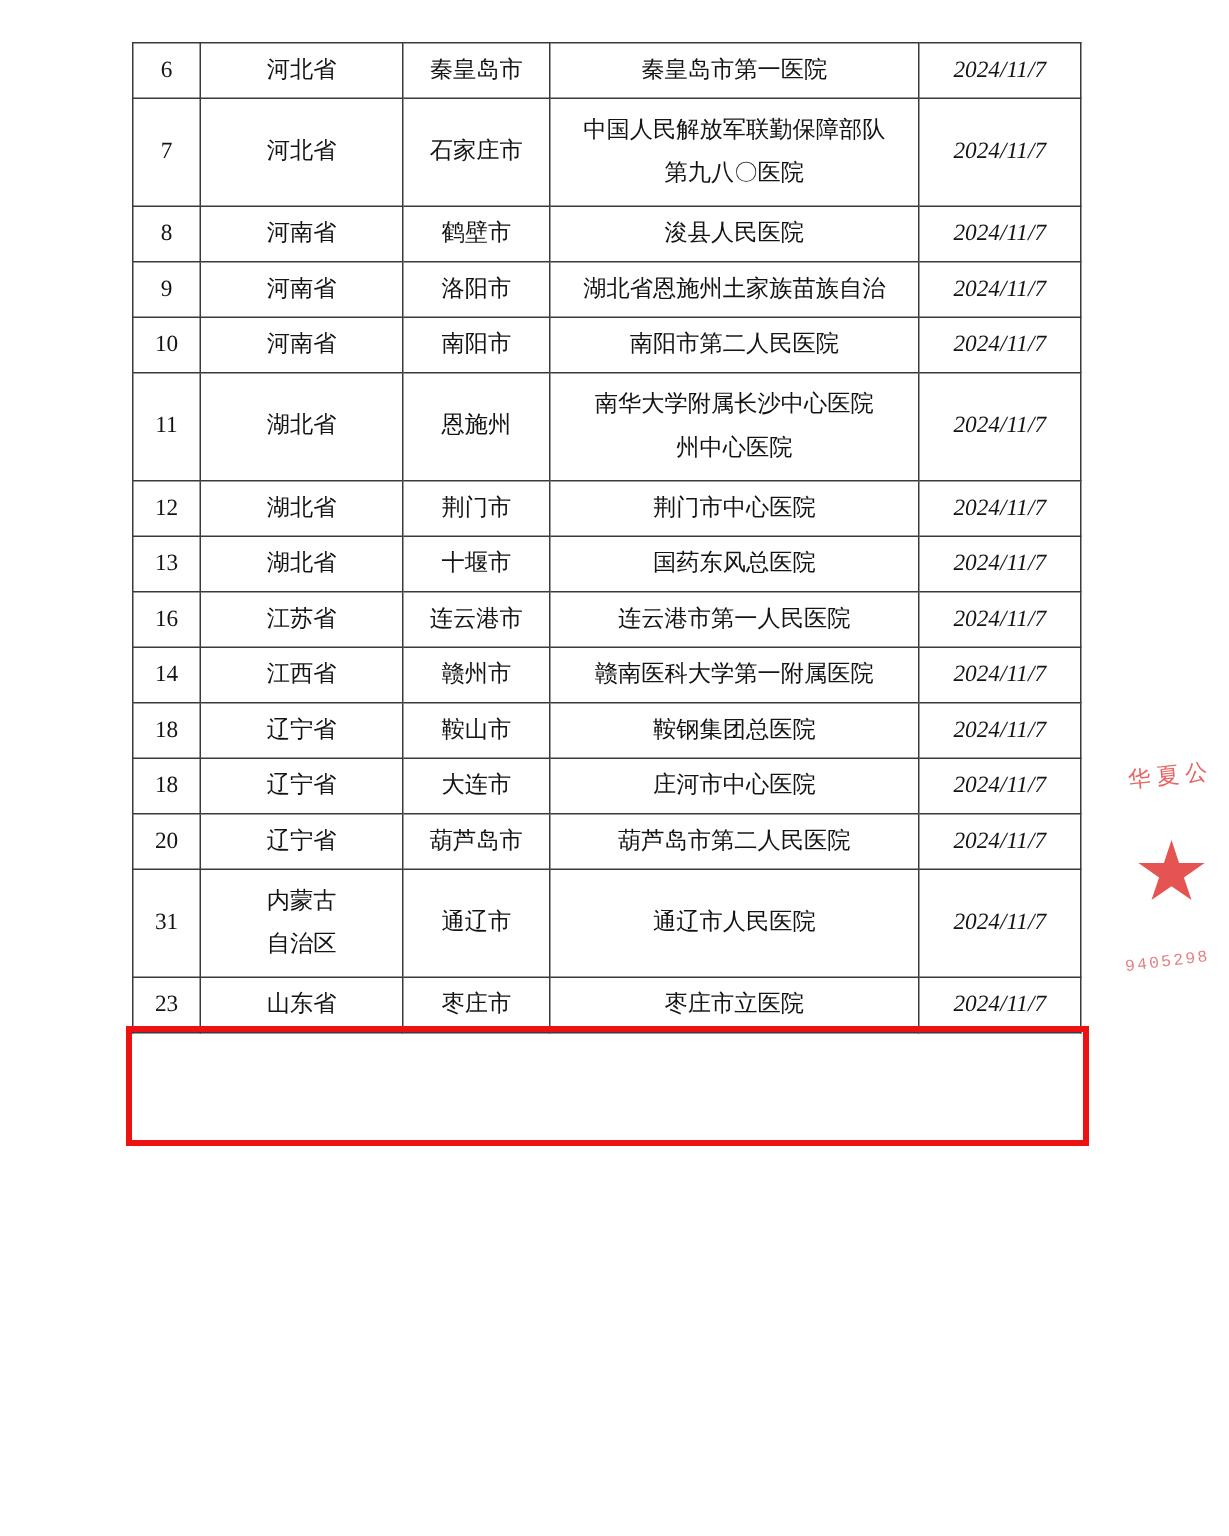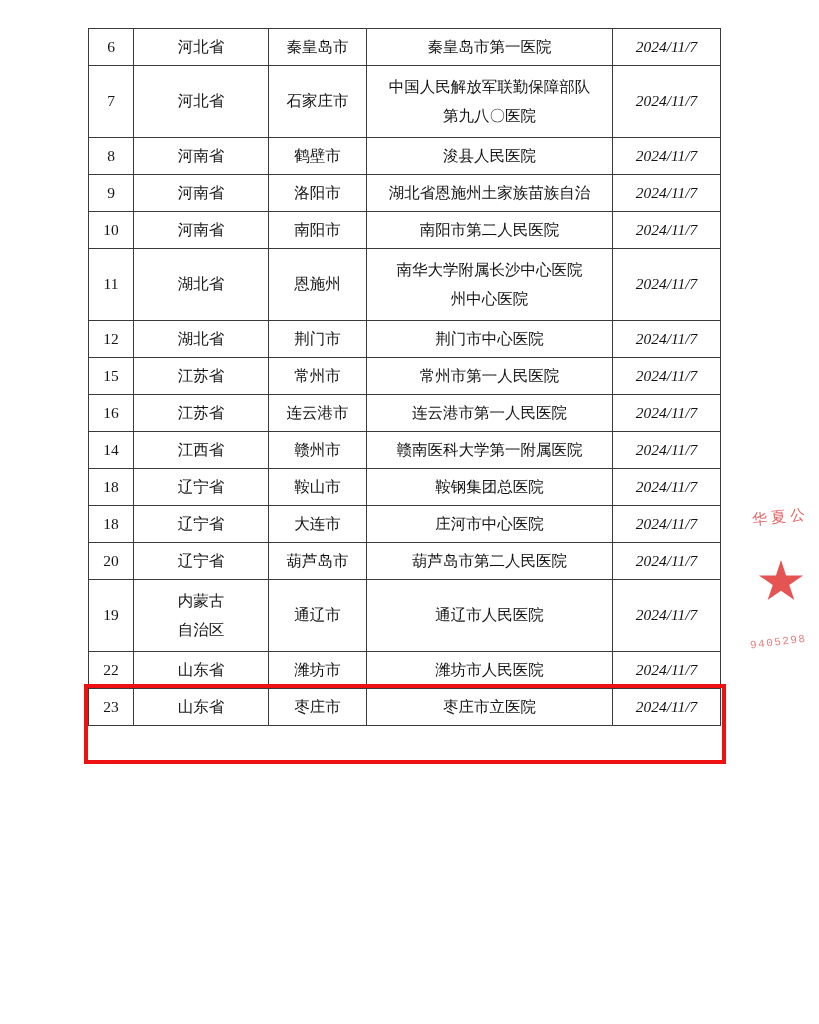--- a/index.html
+++ b/index.html
@@ -201,24 +201,24 @@
             <td class="cell-date">2024/11/7</td>
           </tr>
           <tr>
             <td class="cell-index">12</td>
             <td class="cell-province">湖北省</td>
             <td class="cell-city">荆门市</td>
             <td class="cell-hospital">荆门市中心医院</td>
             <td class="cell-date">2024/11/7</td>
           </tr>
           <tr>
-            <td class="cell-index">15</td>
-            <td class="cell-province">江苏省</td>
-            <td class="cell-city">常州市</td>
-            <td class="cell-hospital">常州市第一人民医院</td>
+            <td class="cell-index">13</td>
+            <td class="cell-province">湖北省</td>
+            <td class="cell-city">十堰市</td>
+            <td class="cell-hospital">国药东风总医院</td>
             <td class="cell-date">2024/11/7</td>
           </tr>
           <tr>
             <td class="cell-index">16</td>
             <td class="cell-province">江苏省</td>
             <td class="cell-city">连云港市</td>
             <td class="cell-hospital">连云港市第一人民医院</td>
             <td class="cell-date">2024/11/7</td>
           </tr>
           <tr>
@@ -243,39 +243,32 @@
             <td class="cell-date">2024/11/7</td>
           </tr>
           <tr>
             <td class="cell-index">20</td>
             <td class="cell-province">辽宁省</td>
             <td class="cell-city">葫芦岛市</td>
             <td class="cell-hospital">葫芦岛市第二人民医院</td>
             <td class="cell-date">2024/11/7</td>
           </tr>
           <tr>
-            <td class="cell-index">19</td>
+            <td class="cell-index">31</td>
             <td class="cell-province">
               <span class="twoline">
                 <span class="ln">内蒙古</span>
                 <span class="ln">自治区</span>
               </span>
             </td>
             <td class="cell-city">通辽市</td>
             <td class="cell-hospital">通辽市人民医院</td>
             <td class="cell-date">2024/11/7</td>
           </tr>
           <tr>
-            <td class="cell-index">22</td>
-            <td class="cell-province">山东省</td>
-            <td class="cell-city">潍坊市</td>
-            <td class="cell-hospital">潍坊市人民医院</td>
-            <td class="cell-date">2024/11/7</td>
-          </tr>
-          <tr>
             <td class="cell-index">23</td>
             <td class="cell-province">山东省</td>
             <td class="cell-city">枣庄市</td>
             <td class="cell-hospital">枣庄市立医院</td>
             <td class="cell-date">2024/11/7</td>
           </tr>
         </tbody>
     </table>
   </div>
 

